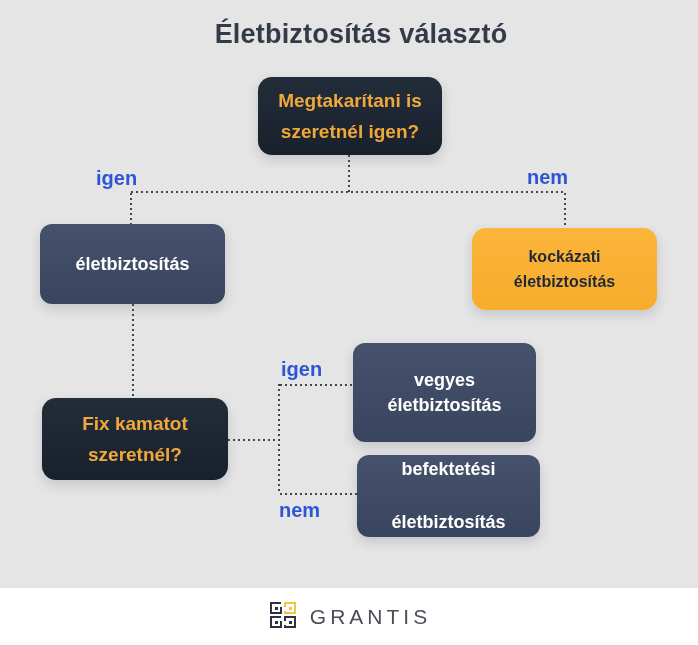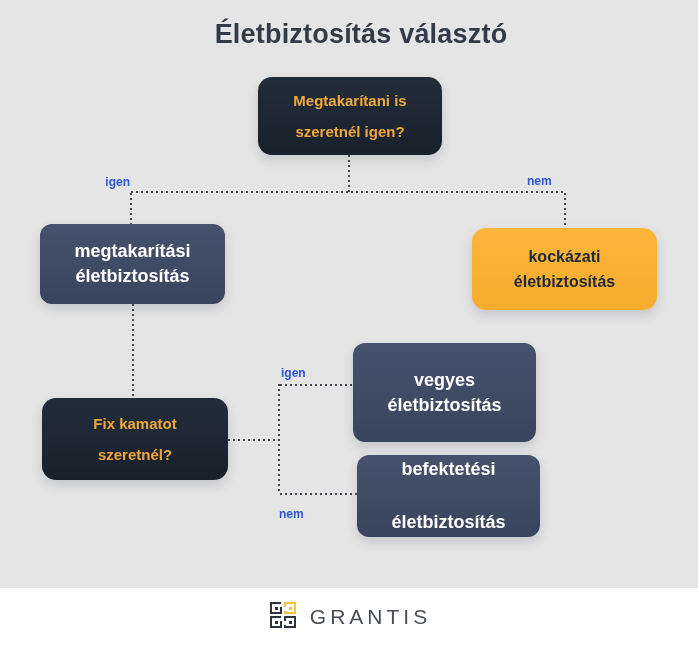--- a/index.html
+++ b/index.html
@@ -33,21 +33,21 @@
     justify-content: center;
     text-align: center;
     font-weight: bold;
     line-height: 25px;
     box-shadow: 0 5px 12px rgba(30,40,60,0.16);
   }
   .node-question {
     background: linear-gradient(180deg, #232d3a 0%, #18202b 100%);
     color: #f0a83a;
     border-radius: 14px;
-    font-size: 15px;
+    font-size: 19px;
     gap: 6px;
   }
   .node-outcome {
     background: linear-gradient(180deg, #46526d 0%, #39455e 100%);
     color: #ffffff;
     border-radius: 12px;
     font-size: 18px;
   }
   .node-highlight {
     background: linear-gradient(180deg, #fbb53a 0%, #f7ac2c 100%);
@@ -77,24 +77,23 @@
   #conn-yes1-down { left: 130px; top: 193px; height: 31px; }
   #conn-no1-down  { left: 564px; top: 193px; height: 35px; }
   #conn-megtak-q2 { left: 132px; top: 304px; height: 94px; }
   #conn-q2-right  { left: 228px; top: 439px; width: 52px; }
   #conn-branch2-v { left: 278px; top: 384px; height: 110px; }
   #conn-yes2-h    { left: 280px; top: 384px; width: 73px; }
   #conn-no2-h     { left: 280px; top: 493px; width: 77px; }
 
   .edge-label {
     position: absolute;
-    font-size: 12px;
+    font-size: 20px;
     font-weight: bold;
     color: #2d56d6;
-    margin-top: 8px;
   }
   #label-yes1 { left:  96px; top: 167px; width: 34px; text-align: right; }
   #label-no1  { left: 527px; top: 166px; }
   #label-yes2 { left: 281px; top: 358px; }
   #label-no2  { left: 279px; top: 499px; }
 
   .footer {
     position: absolute;
     left: 0; bottom: 0;
     width: 100%;
@@ -132,21 +131,20 @@
 
   <div class="conn-v" id="conn-q1-down"></div>
   <div class="conn-h" id="conn-branch-h"></div>
   <div class="conn-v" id="conn-yes1-down"></div>
   <div class="conn-v" id="conn-no1-down"></div>
 
   <div class="edge-label" id="label-yes1">igen</div>
   <div class="edge-label" id="label-no1">nem</div>
 
   <div class="node node-outcome" id="node-megtak">
-    <span>megtakarítási</span>
     <span>életbiztosítás</span>
   </div>
 
   <div class="node node-highlight" id="node-kockazati">
     <span>kockázati</span>
     <span>életbiztosítás</span>
   </div>
 
   <div class="conn-v" id="conn-megtak-q2"></div>
 

